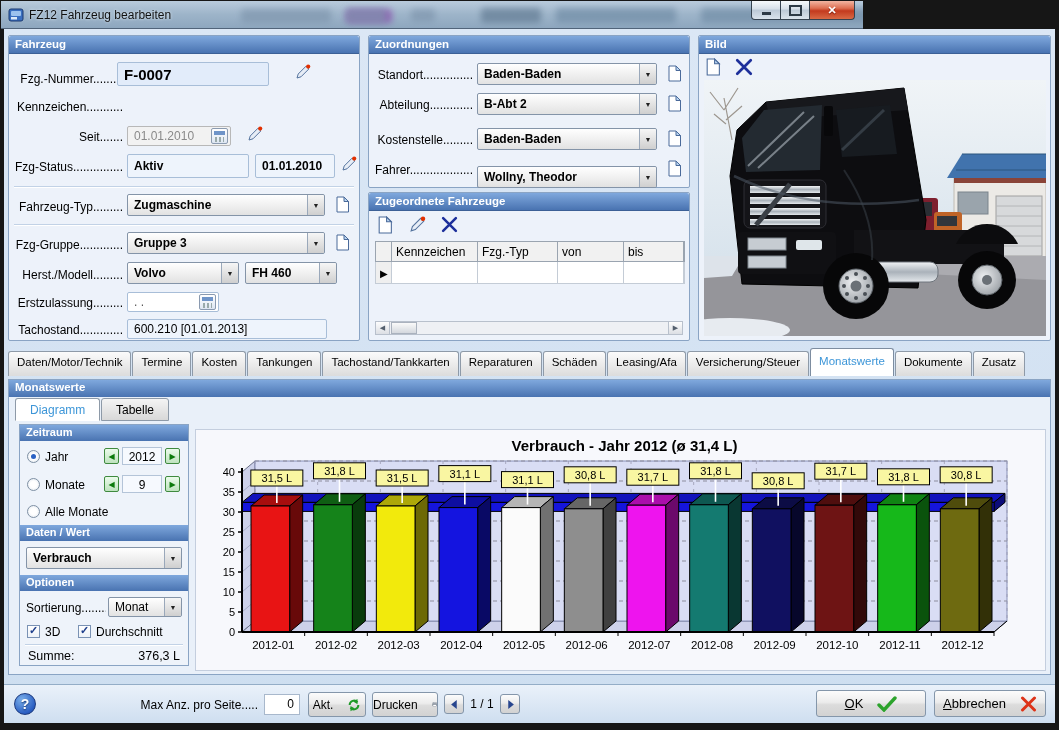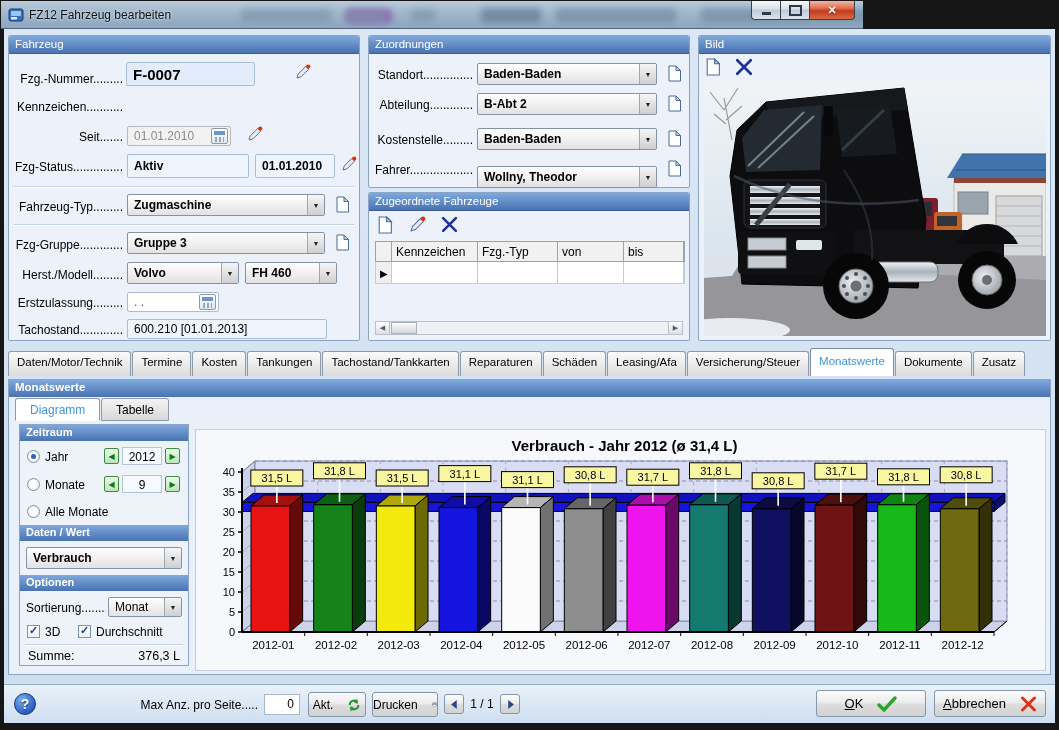--- a/index.html
+++ b/index.html
@@ -24,21 +24,21 @@
   .glyph-min::after { content:""; display:block; width:9px; height:3px; background:#2d3a46; margin-top:7px; }
   .glyph-max::after { content:""; display:block; width:9px; height:7px; border:2px solid #2d3a46; }
   .glyph-close::after { content:"✕"; text-shadow:0 1px 1px #7a1a08; }
 
   
   #bodyarea { position:absolute; left:4px; top:29px; width:1051px; height:694px;
     background:linear-gradient(#dbe7f5, #cddef0); }
 
   
   .panel { position:absolute; border:1px solid #8aa4c4; background:#edf2fa; border-radius:2px; }
-  .panel-hdr { height:18px; background:linear-gradient(#7fa8dd, #4973b1); color:#fff; font-weight:normal;
+  .panel-hdr { height:18px; background:linear-gradient(#7fa8dd, #4973b1); color:#fff; font-weight:bold;
     font-size:11.5px; padding:2px 6px; border-bottom:1px solid #3c6096; border-radius:2px 2px 0 0; }
   .lbl { position:absolute; text-align:right; white-space:nowrap; overflow:hidden; font-size:12px; color:#000; }
   .fld { position:absolute; border:1px solid #a8bed8; background:#e2ecfa; display:flex; align-items:center;
     padding:0 6px; font-weight:bold; border-radius:2px; }
   .fld.ro { background:#eef4fc; font-weight:normal; }
   .fld.dis { background:#f2f2f2; border-color:#b8b8b8; color:#8a8a8a; font-weight:normal; }
   .combo { position:absolute; border:1px solid #8494a8; border-radius:2px; background:linear-gradient(#ffffff,#e2e2e2);
     display:flex; align-items:stretch; height:22px; }
   .combo .val { flex:1; display:flex; align-items:center; padding:0 6px; font-weight:bold; font-size:12px;
     white-space:nowrap; overflow:hidden; }
@@ -141,21 +141,21 @@
       <div class="wbtn max glyph-max"></div>
       <div class="wbtn close glyph-close"></div>
     </div>
   </div>
 
   <div id="bodyarea">
 
     <div class="panel" style="left:4px;top:6px;width:352px;height:306px">
       <div class="panel-hdr">Fahrzeug</div>
       <div class="lbl" style="left:6px;top:36px;width:108px">Fzg.-Nummer.........</div>
-      <div class="fld" style="left:117px;top:26px;width:129px;height:24px;font-size:15px">F-0007</div>
+      <div class="fld" style="left:108px;top:26px;width:152px;height:24px;font-size:15px">F-0007</div>
       <div class="icon-btn" style="left:286px;top:28px">
         <svg width="16" height="16" viewBox="0 0 16 16">
             <path d="M2 14 L3.2 10 L11 2.2 L13.8 5 L6 12.8 Z" fill="#e7edf6" stroke="#55749e"></path>
             <circle cx="13.2" cy="2.6" r="2.1" fill="#e23000"></circle>
           </svg>
       </div>
       <div class="lbl" style="left:6px;top:64px;width:108px">Kennzeichen...........</div>
       <div class="lbl" style="left:6px;top:94px;width:108px">Seit.......</div>
       <div class="fld dis" style="left:118px;top:90px;width:104px;height:20px;padding-right:2px">
         <span style="flex:1">01.01.2010</span>

